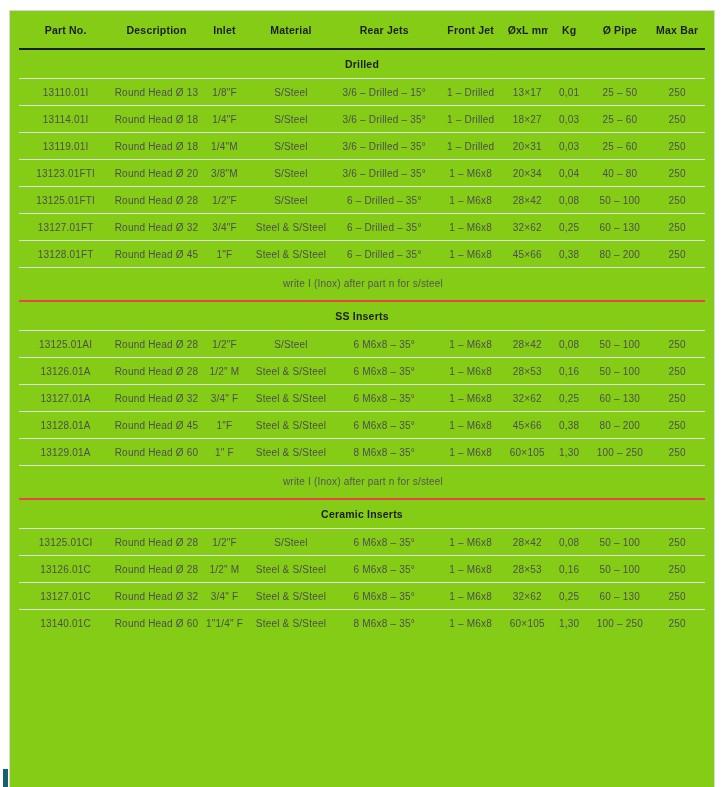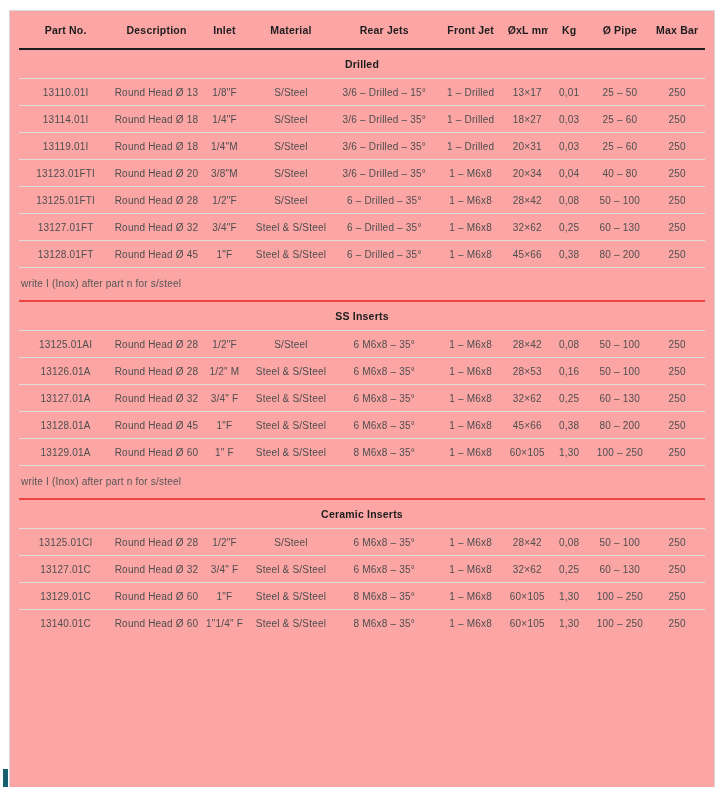--- a/index.html
+++ b/index.html
@@ -4,21 +4,21 @@
 <style>
   html,body{margin:0;padding:0;}
   body{
     width:724px;height:787px;background:#ffffff;position:relative;overflow:hidden;
     font-family:"Liberation Sans", sans-serif;
     -webkit-font-smoothing:antialiased;
   }
   .frame{
     position:absolute;left:9px;top:10px;width:706px;height:777px;
     border:1px solid #d8d8d8;border-bottom:none;box-sizing:border-box;
-    padding:0 9px;background:#fca5a5;
+    padding:0 9px;background:#84cc16;
   }
   table.spec{
     width:100%;border-collapse:collapse;table-layout:fixed;
   }
   table.spec th{
     font-size:10.5px;font-weight:bold;color:#1d1d1d;height:37px;
     text-align:center;letter-spacing:.2px;padding:0 1px;white-space:nowrap;overflow:hidden;
   }
   table.spec thead tr{border-bottom:2px solid #1c1c1c;}
   tr.section-title-row{border-top:2px solid #ef4444;}
@@ -26,21 +26,21 @@
     font-size:10.5px;font-weight:bold;color:#1d1d1d;text-align:center;
     height:26px;letter-spacing:.2px;
   }
   tr.data-row{border-top:1px solid #dedede;}
   tr.data-row td{
     font-size:10px;color:#4e4e4e;text-align:center;height:26px;
     padding:0 2px;white-space:nowrap;overflow:hidden;letter-spacing:.2px;
   }
   tr.note-row{border-top:1px solid #dedede;}
   tr.note-row td{
-    font-size:10px;color:#555555;text-align:left;height:30px;
+    font-size:10px;color:#555555;text-align:center;height:30px;
     padding:0 0 2px 2px;letter-spacing:.2px;
   }
   .accent{
     position:absolute;left:3px;bottom:0;width:5px;height:18px;background:#19606f;
   }
 </style>
 </head>
 <body>
 
 <div class="frame">
@@ -237,41 +237,41 @@
           <td>1/2"F</td>
           <td>S/Steel</td>
           <td>6 M6x8 – 35°</td>
           <td>1 – M6x8</td>
           <td>28×42</td>
           <td>0,08</td>
           <td>50 – 100</td>
           <td>250</td>
         </tr>
         <tr class="data-row">
+          <td>13126.01C</td>
+          <td>Round Head Ø 28</td>
+          <td>1/2" M</td>
+          <td>Steel &amp; S/Steel</td>
+          <td>6 M6x8 – 35°</td>
+          <td>1 – M6x8</td>
+          <td>28×53</td>
+          <td>0,16</td>
+          <td>50 – 100</td>
+          <td>250</td>
+        </tr>
+        <tr class="data-row">
           <td>13127.01C</td>
           <td>Round Head Ø 32</td>
           <td>3/4" F</td>
           <td>Steel &amp; S/Steel</td>
           <td>6 M6x8 – 35°</td>
           <td>1 – M6x8</td>
           <td>32×62</td>
           <td>0,25</td>
           <td>60 – 130</td>
-          <td>250</td>
-        </tr>
-        <tr class="data-row">
-          <td>13129.01C</td>
-          <td>Round Head Ø 60</td>
-          <td>1"F</td>
-          <td>Steel &amp; S/Steel</td>
-          <td>8 M6x8 – 35°</td>
-          <td>1 – M6x8</td>
-          <td>60×105</td>
-          <td>1,30</td>
-          <td>100 – 250</td>
           <td>250</td>
         </tr>
         <tr class="data-row">
           <td>13140.01C</td>
           <td>Round Head Ø 60</td>
           <td>1"1/4" F</td>
           <td>Steel &amp; S/Steel</td>
           <td>8 M6x8 – 35°</td>
           <td>1 – M6x8</td>
           <td>60×105</td>

